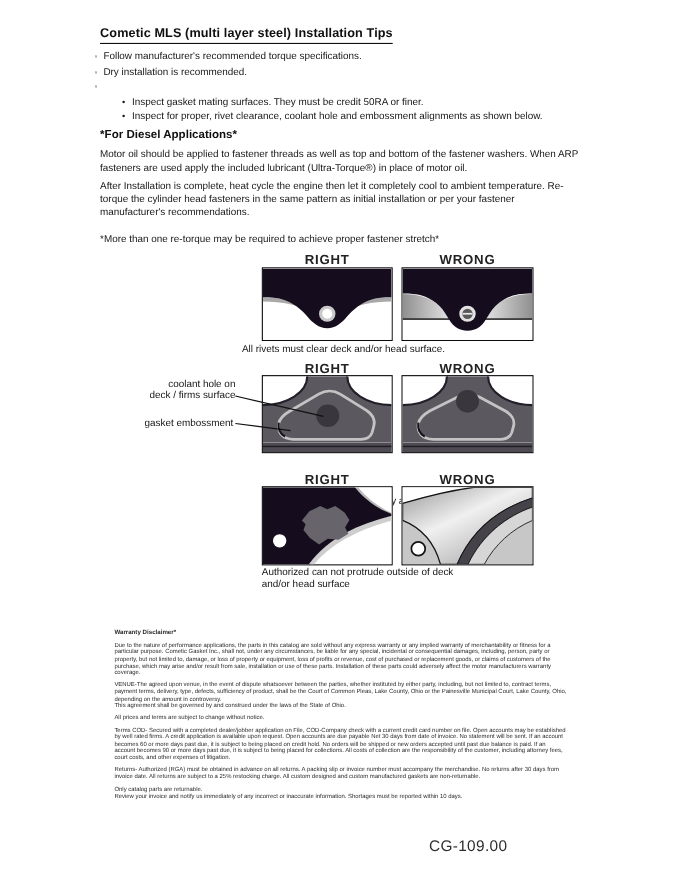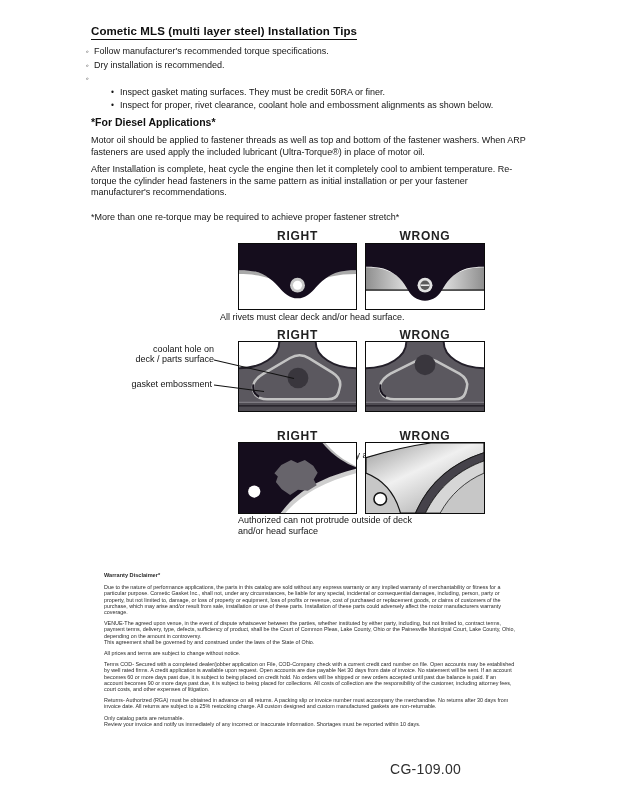--- a/index.html
+++ b/index.html
@@ -100,21 +100,21 @@
       <rect x="55.5" y="41.7" width="9" height="1.6" fill="#e8e8e8"></rect>
     </svg>
   </div>
   <div class="abs caption" style="left:220px;top:312px;">All rivets must clear deck and/or head surface.</div>
 
   <div class="abs dlabel" style="left:238px;top:328px;width:119px;">RIGHT</div>
   <div class="abs dlabel" style="left:365px;top:328px;width:120px;">WRONG</div>
 
   <div class="abs ann" style="left:122px;top:344px;width:92px;">
     <div>coolant hole on</div>
-    <div>deck / parts surface</div>
+    <div>deck / firms surface</div>
   </div>
   <div class="abs ann" style="left:108px;top:379px;width:104px;">gasket embossment</div>
 
   <div class="abs panel" style="left:238px;top:341px;width:119px;height:71px;">
     <svg viewBox="0 0 119 71" preserveAspectRatio="none">
       <rect width="119" height="71" fill="#5b585f"></rect>
       <path d="M41,0 A41,27 0 0 1 0,27 L0,0 Z" fill="#ffffff"></path>
       <path d="M78,0 A41,27 0 0 0 119,27 L119,0 Z" fill="#ffffff"></path>
       <path d="M41,0 A41,27 0 0 1 0,27" fill="none" stroke="#231f29" stroke-width="2"></path>
       <path d="M78,0 A41,27 0 0 0 119,27" fill="none" stroke="#231f29" stroke-width="2"></path>

